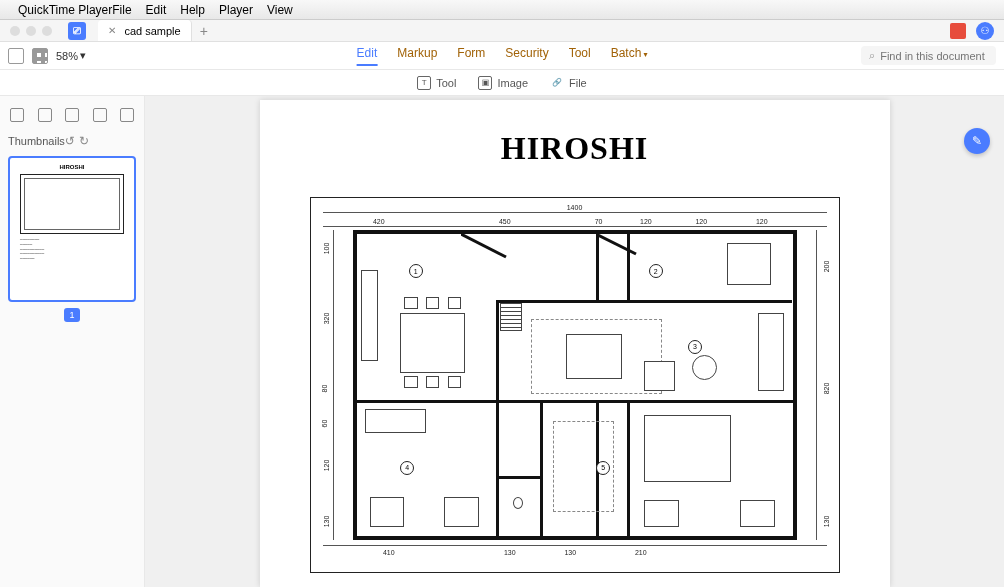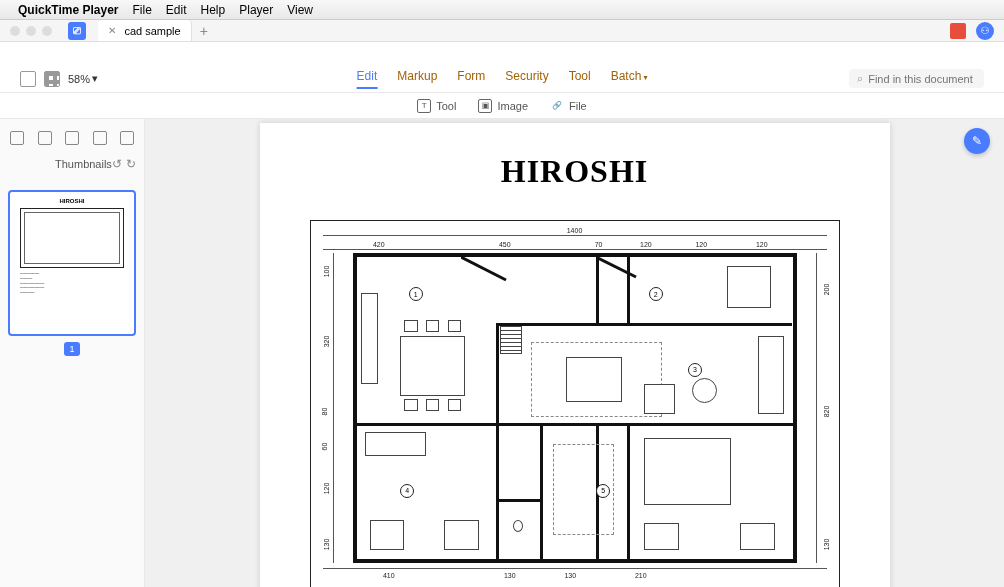--- a/index.html
+++ b/index.html
@@ -1,38 +1,38 @@
 <!DOCTYPE html>
 <html><head>
 <meta charset="utf-8">
 <style>
 * { margin: 0; padding: 0; box-sizing: border-box; font-family: -apple-system, BlinkMacSystemFont, "Segoe UI", sans-serif; }
 body { width: 1004px; height: 587px; background: #f0f0f0; overflow: hidden; position: relative; }
 
 
 .mac-menubar { height: 20px; background: linear-gradient(#f8f8f8, #e8e8e8); display: flex; align-items: center; padding: 0 10px; font-size: 12px; border-bottom: 1px solid #ccc; }
 .mac-menubar .apple { margin-right: 8px; font-size: 13px; }
-.mac-menubar .app-name { font-weight: 700; margin-right: 14px; }
+.mac-menubar .app-name { font-weight: 400; }
 .mac-menubar .menu-item { margin-right: 14px; cursor: default; }
 
 
 .window { position: absolute; top: 20px; left: 0; right: 0; bottom: 0; background: #fff; }
 .titlebar { height: 22px; background: #f5f5f5; display: flex; align-items: center; border-bottom: 1px solid #e0e0e0; }
 .traffic-lights { display: flex; gap: 6px; padding: 0 10px; }
 .traffic { width: 10px; height: 10px; border-radius: 50%; background: #ddd; }
 .app-icon { width: 18px; height: 18px; background: #4a7cff; border-radius: 3px; margin-left: 6px; display: flex; align-items: center; justify-content: center; color: #fff; font-size: 10px; font-weight: bold; }
 .tab { display: flex; align-items: center; background: #fff; border-right: 1px solid #e0e0e0; padding: 0 10px; height: 100%; font-size: 11px; margin-left: 12px; border-top-left-radius: 4px; border-top-right-radius: 4px; }
 .tab .close { margin-right: 8px; color: #888; font-size: 10px; }
 .new-tab { margin-left: 8px; color: #888; font-size: 14px; }
 .titlebar-right { margin-left: auto; display: flex; align-items: center; gap: 10px; padding-right: 10px; }
 .icon-red { width: 16px; height: 16px; background: #e74c3c; border-radius: 2px; }
 .icon-user { width: 18px; height: 18px; background: #4a7cff; border-radius: 50%; color: #fff; display: flex; align-items: center; justify-content: center; font-size: 10px; }
 
 
-.toolbar { height: 28px; background: #fff; border-bottom: 1px solid #e8e8e8; display: flex; align-items: center; padding: 0 20px; position: relative; margin-top: 23px; }
+.toolbar { height: 28px; background: #fff; border-bottom: 1px solid #e8e8e8; display: flex; align-items: center; padding: 0 8px; position: relative; }
 .toolbar-left { display: flex; align-items: center; gap: 8px; }
 .tool-icon { width: 16px; height: 16px; border: 1px solid #999; border-radius: 2px; }
 .tool-icon.grid { background: linear-gradient(#999 50%, transparent 50%), linear-gradient(90deg, #999 50%, transparent 50%); background-size: 8px 8px; border: 1px solid #999; }
 .zoom { font-size: 11px; color: #333; display: flex; align-items: center; gap: 2px; }
 .toolbar-center { position: absolute; left: 50%; transform: translateX(-50%); display: flex; gap: 20px; font-size: 12px; }
 .toolbar-center .titem { color: #a16207; cursor: default; padding-bottom: 4px; }
 .toolbar-center .titem.active { color: #4a7cff; border-bottom: 2px solid #4a7cff; font-weight: 500; }
 .toolbar-center .titem .chev { font-size: 8px; margin-left: 2px; }
 .toolbar-right { margin-left: auto; }
 .search-box { background: #f5f5f5; border-radius: 4px; padding: 3px 8px; font-size: 11px; color: #999; display: flex; align-items: center; gap: 5px; width: 135px; }
@@ -43,21 +43,21 @@
 .subitem { display: flex; align-items: center; gap: 5px; color: #555; }
 .subicon { width: 14px; height: 14px; border: 1px solid #666; border-radius: 2px; display: flex; align-items: center; justify-content: center; font-size: 8px; }
 
 
 .main { display: flex; height: calc(100% - 76px); }
 
 
 .sidebar { width: 145px; background: #fafafa; border-right: 1px solid #e8e8e8; padding: 8px; }
 .sidebar-icons { display: flex; gap: 10px; padding: 4px 2px 8px; justify-content: space-between; }
 .sicon { width: 14px; height: 14px; border: 1px solid #888; border-radius: 2px; }
-.sidebar-header { display: flex; justify-content: flex-end; align-items: center; font-size: 11px; color: #555; padding: 4px 0 19px; }
+.sidebar-header { display: flex; justify-content: flex-start; align-items: center; font-size: 11px; color: #555; padding: 4px 0 8px; }
 .sidebar-header .rotates { display: flex; gap: 4px; font-size: 12px; color: #888; }
 .thumb-container { border: 2px solid #4a7cff; border-radius: 4px; background: #fff; padding: 6px; }
 .thumb { width: 100%; height: 130px; background: #fff; position: relative; }
 .thumb-title { text-align: center; font-size: 6px; font-weight: bold; margin-bottom: 4px; }
 .thumb-plan { border: 1px solid #222; height: 60px; margin: 2px 4px; position: relative; }
 .thumb-plan::before { content: ""; position: absolute; inset: 3px; border: 1px solid #666; }
 .thumb-text { font-size: 4px; color: #888; margin: 4px; line-height: 1.2; }
 .thumb-badge { width: 16px; height: 14px; background: #4a7cff; color: #fff; border-radius: 3px; font-size: 9px; display: flex; align-items: center; justify-content: center; margin: 6px auto 0; }
 
 

